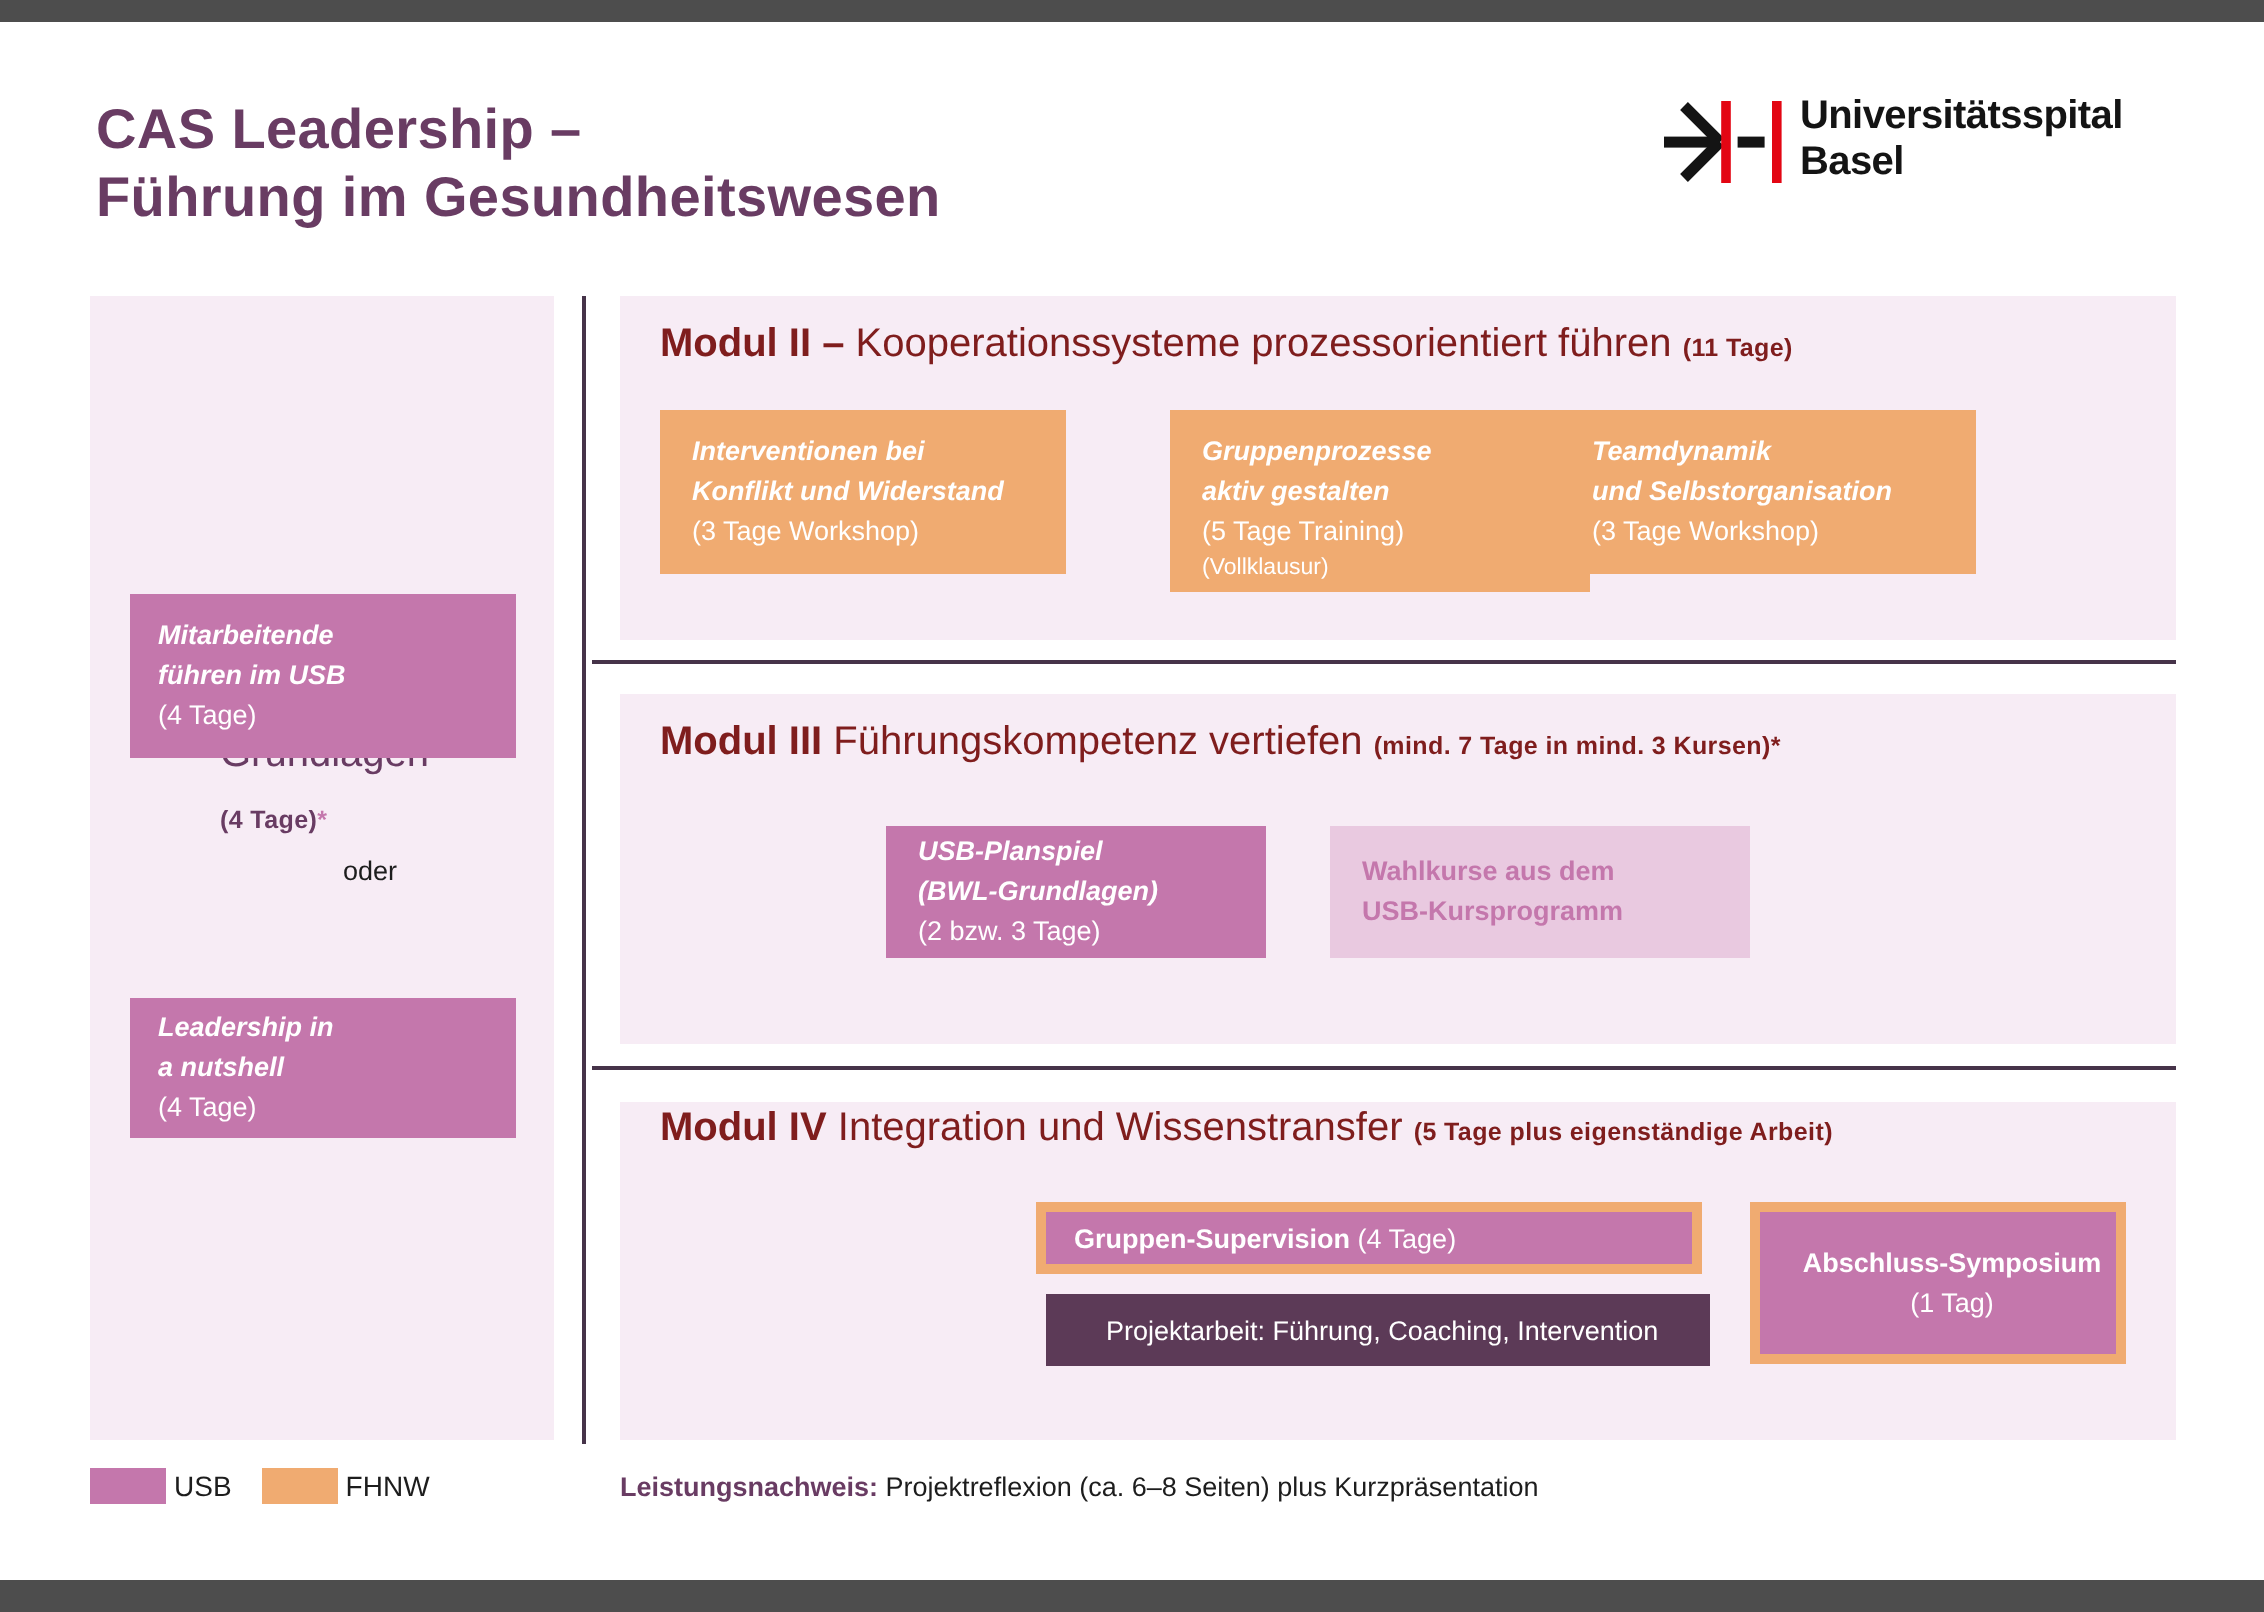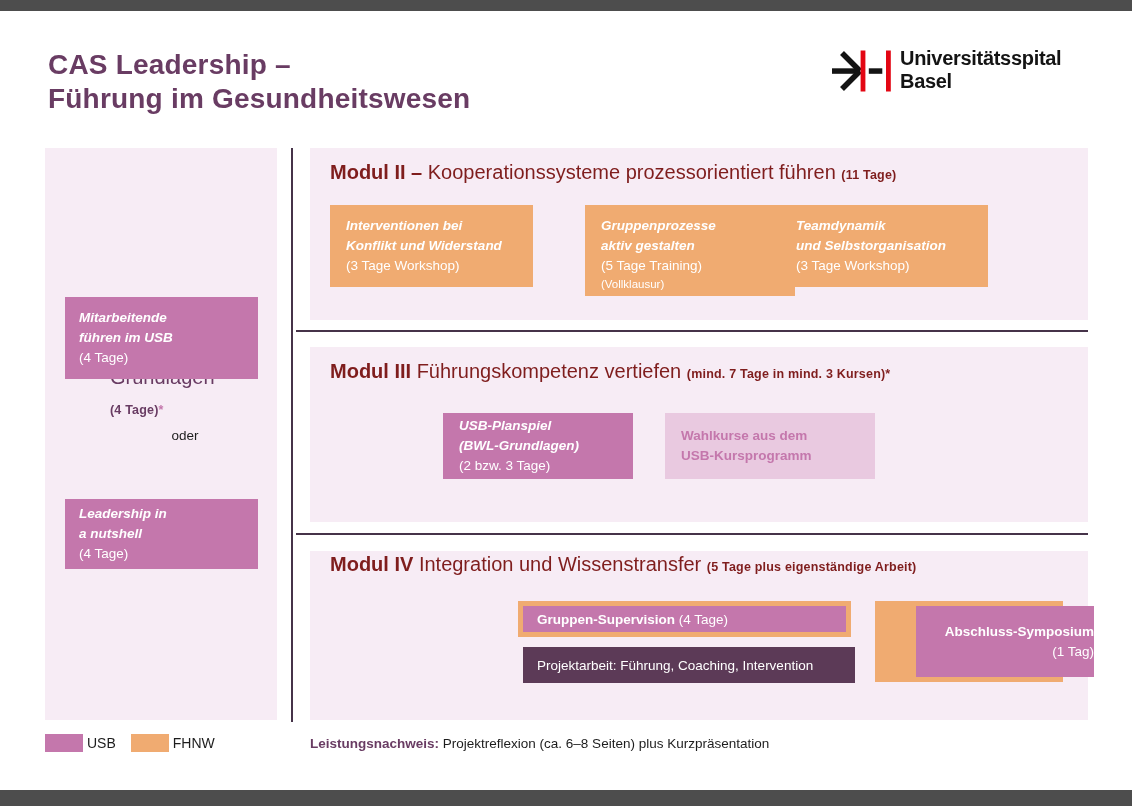--- a/index.html
+++ b/index.html
@@ -63,25 +63,25 @@
 
   .m3usb { left:443px; top:413px; width:190px; height:66px; }
   .m3wahl { left:665px; top:413px; width:210px; height:66px; background:#e9c9e0;
             color:#c477ac; font-weight:bold; }
 
   .frame { position:absolute; background:#f0ab71; padding:5px; }
   .frame-inner { background:#c477ac; width:100%; height:100%; color:#ffffff;
                  font-size:13.5px; display:flex; align-items:center; padding-left:14px; }
   .sup-frame { left:518px; top:601px; width:333px; height:36px; }
   .symp-frame { left:875px; top:601px; width:188px; height:81px; }
-  .symp-frame .frame-inner { flex-direction:column; align-items:flex-end; justify-content:center; line-height:20px;margin-left:36px; }
+  .symp-frame .frame-inner { flex-direction:column; align-items:center; justify-content:center; line-height:20px; }
   .bld { font-weight:bold; }
 
   .projekt { position:absolute; left:523px; top:647px; width:332px; height:36px; background:#5c3a57;
-             color:#ffffff; font-size:13.5px; display:flex; align-items:center; padding-left:14px; }
+             color:#ffffff; font-size:13.5px; display:flex; align-items:center; padding-left:30px; }
 
   .legend { position:absolute; left:45px; top:734px; display:flex; align-items:center;
             font-size:14px; color:#1d1d1d; }
   .swatch { width:38px; height:18px; display:inline-block; }
   .legend .lbl { margin-left:4px; }
   .legend .sw2 { margin-left:15px; }
 
   .footer { position:absolute; left:310px; top:736px; font-size:13.5px; color:#1d1d1d; }
   .footer .lbl { font-weight:bold; color:#693c63; }
 </style>

